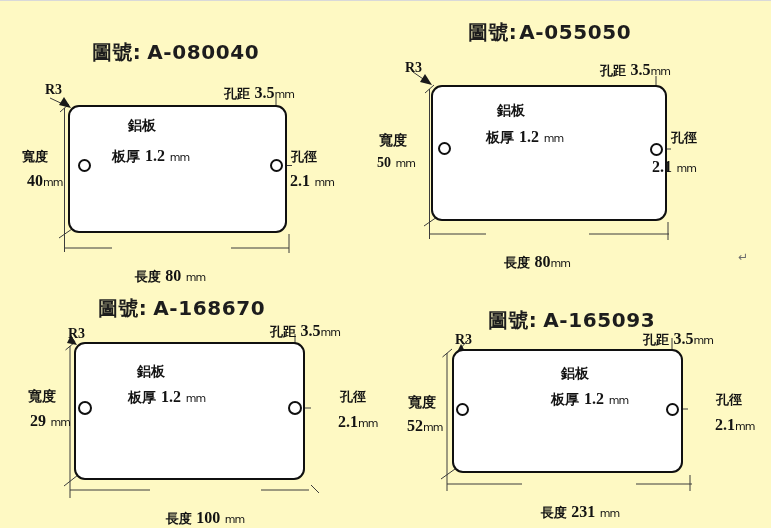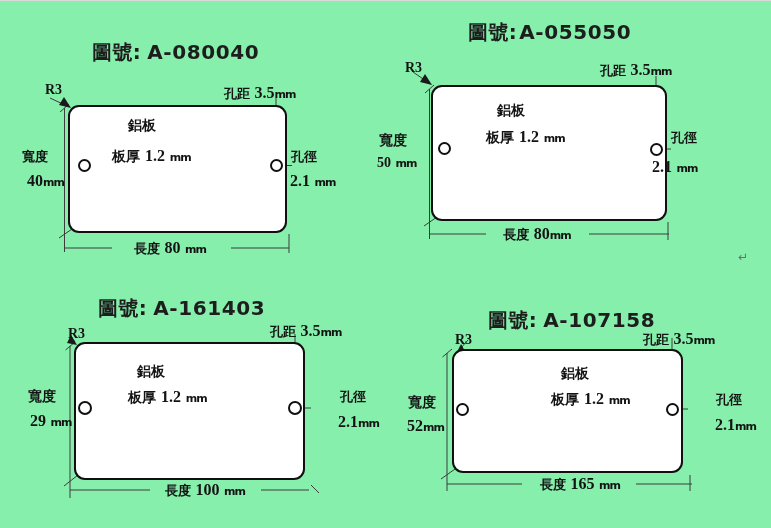--- a/index.html
+++ b/index.html
@@ -1,17 +1,17 @@
 <!DOCTYPE html>
 <html><head>
 <meta charset="utf-8">
 <style>
   html,body{margin:0;padding:0;background:#ffffff;}
   #screen{
-    position:relative;width:771px;height:528px;background:#86efac;overflow:hidden;
+    position:relative;width:771px;height:528px;background:#fef9c3;overflow:hidden;
     font-family:"DejaVu Sans",sans-serif;color:#141414;
     border-top:1px solid #d9d9d9;
   }
   .title{
     position:absolute;margin:0;font-size:20px;font-weight:bold;color:#1d1d1d;
     letter-spacing:.4px;white-space:nowrap;font-family:"DejaVu Sans",sans-serif;
   }
   .title .tnum{font-family:"DejaVu Sans",sans-serif;font-weight:bold;margin-left:6px;letter-spacing:.6px;}
   .plate{
     position:absolute;box-sizing:border-box;background:#ffffff;
@@ -20,22 +20,22 @@
   .hole{
     position:absolute;box-sizing:border-box;width:13px;height:13px;background:#ffffff;
     border:2px solid #101010;border-radius:50%;
   }
   .hole.thick{border-width:2.5px;}
   .lbl{
     position:absolute;white-space:nowrap;font-weight:bold;font-size:13px;
     line-height:1.15;color:#131313;
   }
   .num{font-family:"Liberation Serif",serif;font-weight:bold;font-size:16px;}
-  .mm{font-family:"DejaVu Sans",sans-serif;font-weight:700;font-size:11px;letter-spacing:-1px;}
-  .center{text-align:center;}
+  .mm{font-family:"DejaVu Sans",sans-serif;font-weight:400;font-size:11px;letter-spacing:-1px;}
+  .center{text-align:center;margin-top:28px;}
   svg.dims{position:absolute;left:0;top:0;pointer-events:none;}
   .ret{position:absolute;color:#6e6e6e;font-size:12px;font-family:"DejaVu Sans",sans-serif;}
 </style>
 </head>
 <body>
 
 <div id="screen">
 
   <svg class="dims" width="771" height="528" viewBox="0 0 771 528">
     <g stroke="#3c3c3c" stroke-width="1" fill="none">
@@ -123,57 +123,57 @@
   <div class="lbl" style="left:486px;top:127px;font-size:14px"><span>板厚</span> <span class="num">1.2</span> <span class="mm">mm</span></div>
 
   <div class="lbl" style="left:379px;top:131px;font-size:14px">寬度</div>
   <div class="lbl" style="left:377px;top:154px"><span class="num" style="font-size:14px">50</span> <span class="mm">mm</span></div>
 
   <div class="lbl" style="left:671px;top:130px">孔徑</div>
   <div class="lbl" style="left:652px;top:157px"><span class="num">2.1</span> <span class="mm">mm</span></div>
 
   <div class="lbl center" style="left:462px;top:224px;width:150px"><span>長度</span> <span class="num">80</span><span class="mm">mm</span></div>
 
-  <h2 class="title" style="left:98px;top:294px"><span>圖號:</span><span class="tnum">A-161403</span></h2>
+  <h2 class="title" style="left:98px;top:294px"><span>圖號:</span><span class="tnum">A-168670</span></h2>
 
   <div class="lbl" style="left:68px;top:325px"><span class="num" style="font-size:14px">R3</span></div>
 
   <div class="plate" style="left:74px;top:341px;width:231px;height:138px"></div>
   <div class="hole" style="left:78px;top:400px;width:14px;height:14px"></div>
   <div class="hole thick" style="left:288px;top:400px;width:14px;height:14px"></div>
 
   <div class="lbl" style="left:270px;top:321px"><span>孔距</span> <span class="num">3.5</span><span class="mm">mm</span></div>
 
   <div class="lbl" style="left:137px;top:362px;font-size:14px">鋁板</div>
   <div class="lbl" style="left:128px;top:387px;font-size:14px"><span>板厚</span> <span class="num">1.2</span> <span class="mm">mm</span></div>
 
   <div class="lbl" style="left:28px;top:387px;font-size:14px">寬度</div>
   <div class="lbl" style="left:30px;top:411px"><span class="num">29</span> <span class="mm">mm</span></div>
 
   <div class="lbl" style="left:340px;top:389px">孔徑</div>
   <div class="lbl" style="left:338px;top:412px"><span class="num">2.1</span><span class="mm">mm</span></div>
 
   <div class="lbl center" style="left:130px;top:480px;width:150px"><span>長度</span> <span class="num">100</span> <span class="mm">mm</span></div>
 
-  <h2 class="title" style="left:488px;top:306px"><span>圖號:</span><span class="tnum">A-107158</span></h2>
+  <h2 class="title" style="left:488px;top:306px"><span>圖號:</span><span class="tnum">A-165093</span></h2>
 
   <div class="lbl" style="left:455px;top:331px"><span class="num" style="font-size:14px">R3</span></div>
 
   <div class="plate" style="left:452px;top:348px;width:231px;height:124px"></div>
   <div class="hole" style="left:456px;top:402px"></div>
   <div class="hole thick" style="left:666px;top:402px"></div>
 
   <div class="lbl" style="left:643px;top:329px"><span>孔距</span> <span class="num">3.5</span><span class="mm">mm</span></div>
 
   <div class="lbl" style="left:561px;top:364px;font-size:14px">鋁板</div>
   <div class="lbl" style="left:551px;top:389px;font-size:14px"><span>板厚</span> <span class="num">1.2</span> <span class="mm">mm</span></div>
 
   <div class="lbl" style="left:408px;top:393px;font-size:14px">寬度</div>
   <div class="lbl" style="left:407px;top:416px"><span class="num">52</span><span class="mm">mm</span></div>
 
   <div class="lbl" style="left:716px;top:392px">孔徑</div>
   <div class="lbl" style="left:715px;top:415px"><span class="num">2.1</span><span class="mm">mm</span></div>
 
-  <div class="lbl center" style="left:505px;top:474px;width:150px"><span>長度</span> <span class="num">165</span> <span class="mm">mm</span></div>
+  <div class="lbl center" style="left:505px;top:474px;width:150px"><span>長度</span> <span class="num">231</span> <span class="mm">mm</span></div>
 
   <div class="ret" style="left:738px;top:249px">↵</div>
 
 </div>
 
 </body></html>

